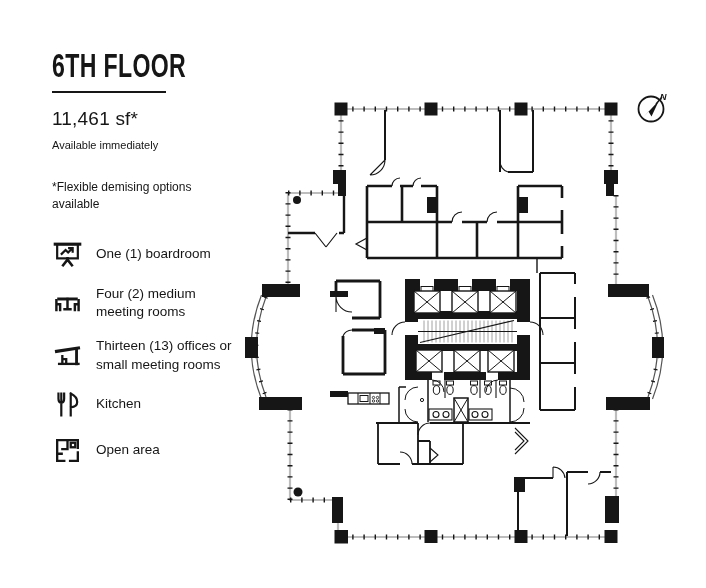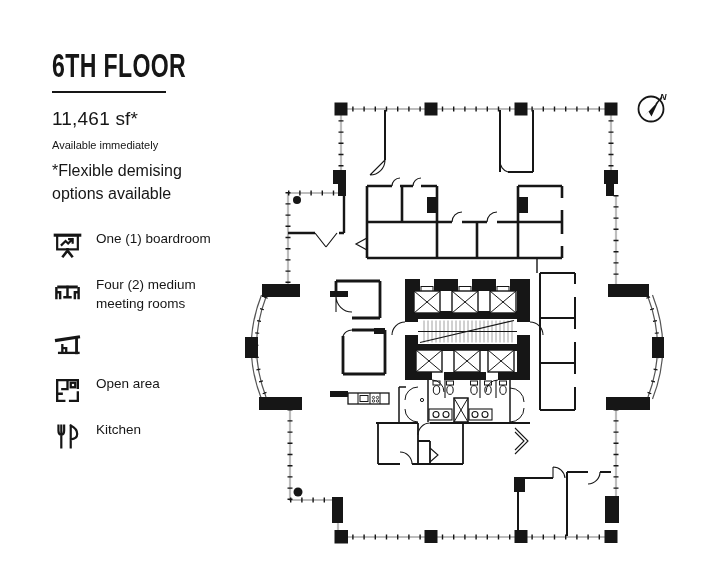--- a/index.html
+++ b/index.html
@@ -9,23 +9,23 @@
     font-family:"Liberation Sans", sans-serif;
   }
   .left-col{position:absolute;left:52px;top:48px;width:180px;}
   .title{
     font-size:34px;font-weight:800;letter-spacing:.5px;line-height:1;
     transform:scaleX(.68);transform-origin:left top;white-space:nowrap;margin:0;
   }
   .title-rule{width:114px;height:2px;background:#161616;margin-top:9px;}
   .area{font-size:19px;font-weight:500;letter-spacing:.2px;margin-top:15px;}
   .avail{font-size:11px;margin-top:9px;}
-  .note{font-size:16px;line-height:1.45;margin-top:8px;width:150px;}
+  .note{font-size:12px;line-height:1.45;margin-top:28px;width:150px;}
   .legend{margin-top:25px;}
-  .legend-item{display:flex;margin-bottom:15px;}
+  .legend-item{display:flex;align-items:center;margin-bottom:15px;}
   .legend-icon{width:31px;height:31px;flex:0 0 31px;margin-right:13px;}
   .legend-icon svg{width:100%;height:100%;stroke:#161616;fill:none;}
   .legend-label{font-size:13.5px;line-height:1.38;width:142px;}
   .plan{position:absolute;left:238px;top:78px;width:468px;height:470px;}
   .plan svg{width:100%;height:100%;}
 </style>
 </head>
 <body>
 
 <div class="left-col">
@@ -63,41 +63,42 @@
 
     <div class="legend-item">
       <span class="legend-icon">
         <svg viewBox="0 0 24 24" stroke-width="1.8" stroke-linecap="square">
           <path d="M3.5 8.8 L20.5 6.2" stroke-width="2.4"></path>
           <path d="M19 7 V18.4" stroke-width="2.2"></path>
           <path d="M5.5 18.5 H20.5"></path>
           <path d="M8 12.5 V18.5 M8 14.8 H11 M11 14.8 V18.5"></path>
         </svg>
       </span>
+      <span class="legend-label">Thirteen (13) offices or small meeting rooms</span>
+    </div>
+
+    <div class="legend-item">
+      <span class="legend-icon">
+        <svg viewBox="0 0 24 24" stroke-width="1.7" stroke-linecap="square">
+          <path d="M5 3.5 V7.5 Q5 10.5 7.2 10.5 Q9.4 10.5 9.4 7.5 V3.5 M7.2 3.5 V10.5 M7.2 10.5 V20.5"></path>
+          <path d="M14.5 3.5 V20.5 M14.5 3.5 Q19.5 6 19.5 10 Q19.5 13.6 14.5 14.2"></path>
+        </svg>
+      </span>
+      <span class="legend-label">Kitchen</span>
     </div>
 
     <div class="legend-item">
       <span class="legend-icon">
         <svg viewBox="0 0 24 24" stroke-width="1.8" stroke-linecap="square">
           <path d="M4 20 V4 H20 V10 M20 13.5 V20 H14 M9.5 20 H4"></path>
           <path d="M12 4 V11 M8 11 H12 M4 14.5 H7.5"></path>
           <rect x="14.5" y="6" width="3.5" height="3.5"></rect>
         </svg>
       </span>
       <span class="legend-label">Open area</span>
-    </div>
-
-    <div class="legend-item">
-      <span class="legend-icon">
-        <svg viewBox="0 0 24 24" stroke-width="1.7" stroke-linecap="square">
-          <path d="M5 3.5 V7.5 Q5 10.5 7.2 10.5 Q9.4 10.5 9.4 7.5 V3.5 M7.2 3.5 V10.5 M7.2 10.5 V20.5"></path>
-          <path d="M14.5 3.5 V20.5 M14.5 3.5 Q19.5 6 19.5 10 Q19.5 13.6 14.5 14.2"></path>
-        </svg>
-      </span>
-      <span class="legend-label">Kitchen</span>
     </div>
 
   </div>
 </div>
 
 <div class="plan">
 <svg viewBox="238 78 468 470">
 
   <g stroke="#bdbdbd" stroke-width="2.2" fill="none">
     <path d="M341 109 H611 M341 109 V175 M288 193 H340 M288 192 V288 M290 409 V501 M290 500 H337 M341 537 H611 M611 109 V175 M616 195 V288 M616 409 V498 M338 520 V531"></path>

